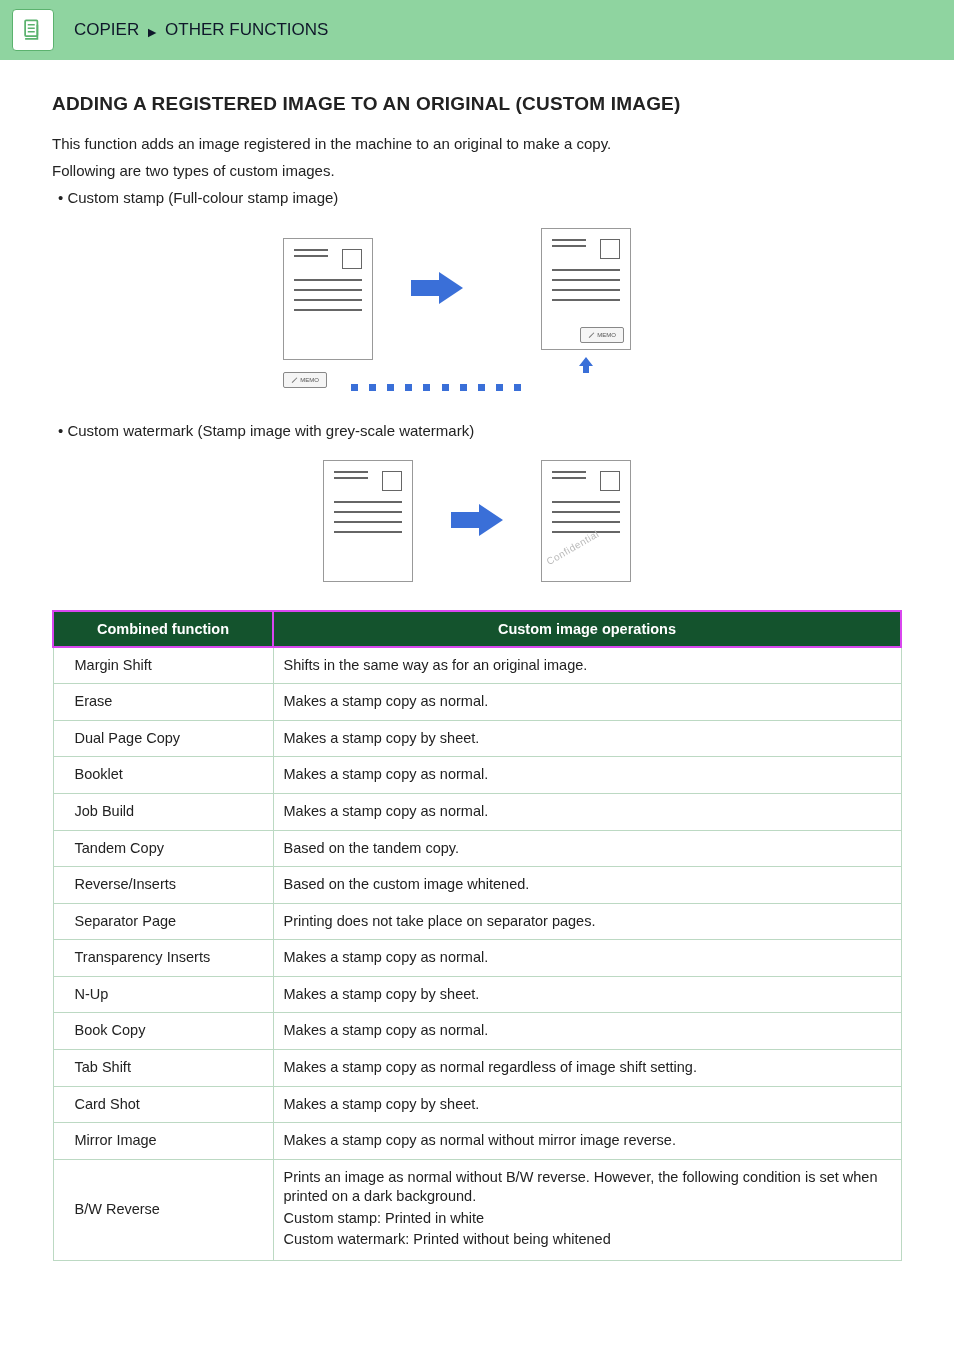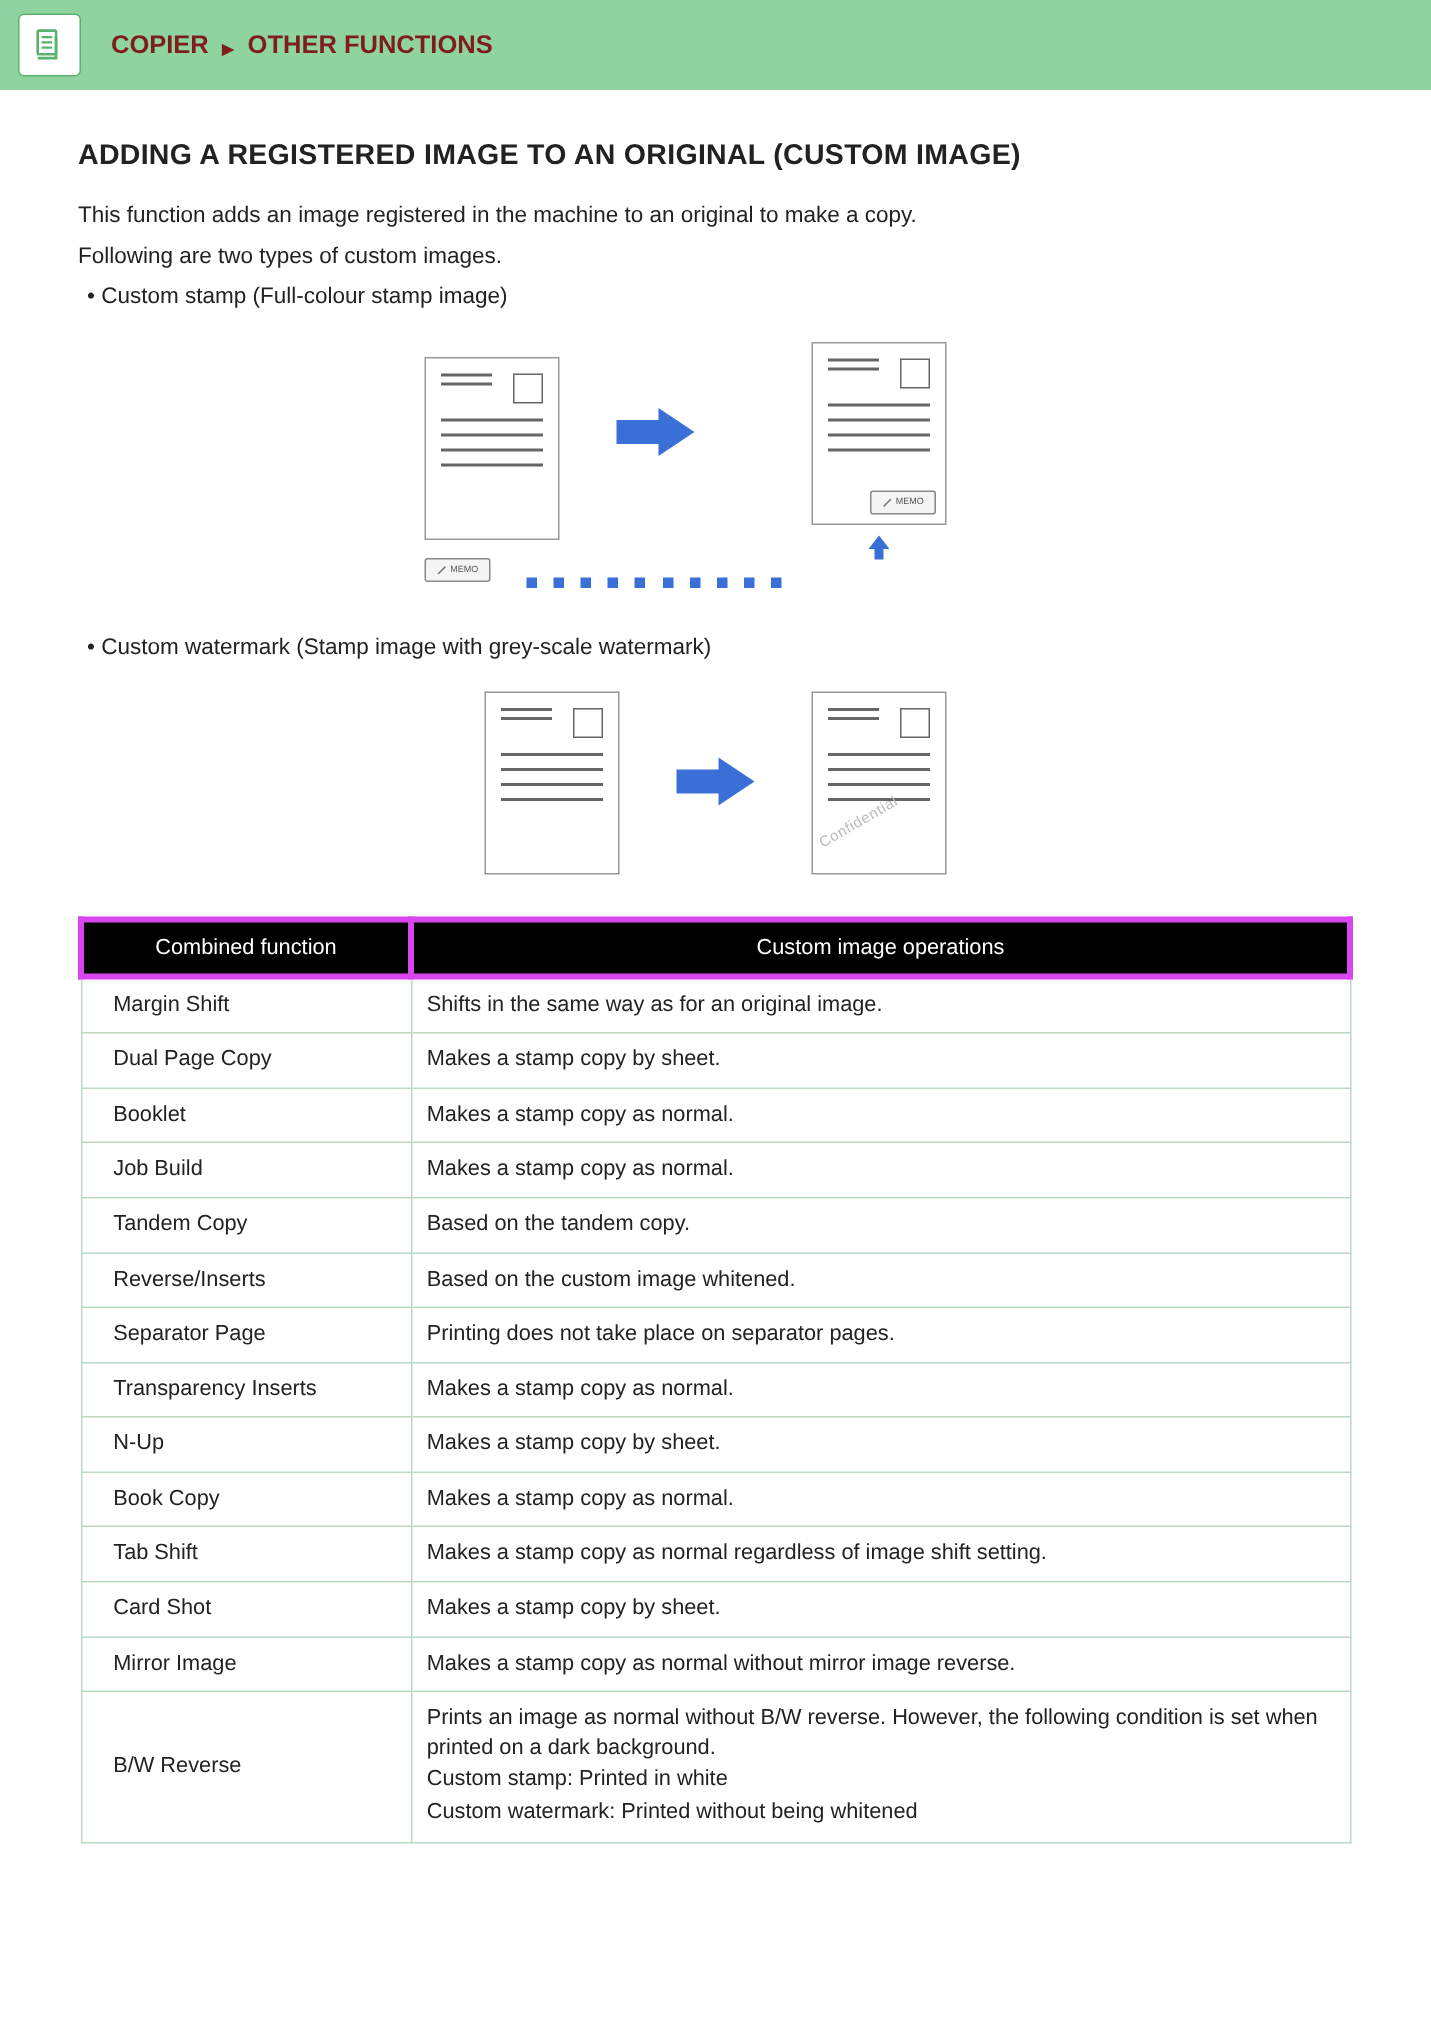--- a/index.html
+++ b/index.html
@@ -22,22 +22,22 @@
     background: #fff;
     border: 1px solid #5bb26e;
     border-radius: 4px;
     display: flex;
     align-items: center;
     justify-content: center;
     margin-right: 20px;
   }
   .header-icon-box svg { width: 28px; height: 28px; }
   .breadcrumb {
-    color: #7f1d1d;
-    font-weight: bold;
+    color: #0f172a;
+    font-weight: normal;
     font-size: 17px;
     display: flex;
     align-items: flex-end;
     gap: 6px;
   }
   .breadcrumb .arrow { font-size: 14px; }
   .content { padding: 32px 52px 20px 52px; }
   h1 {
     font-size: 19px;
     font-weight: 900;
@@ -102,25 +102,25 @@
   .dot{ width:7px; height:7px; background:#3a6fd8; }
   .stamp-row{ display:flex; align-items:center; gap:4px;}
   .under-stamp{ display:flex; flex-direction:column; align-items:flex-start; padding-top:10px; }
   .intro-sub{ font-size:15px; margin: 14px 0 10px 0;}
   table.func{
     width:100%;
     border-collapse: collapse;
     font-size: 14.5px;
   }
   table.func th{
-    background:#000000;
+    background:#14532d;
     color:#fff;
-    font-weight: normal;
+    font-weight: bold;
     padding:9px 10px;
-    border:4px solid #d946ef;
+    border:2px solid #d946ef;
     text-align:center;
   }
   table.func td{
     border:1px solid #bcd9c3;
     padding:8px 10px;
     vertical-align: middle;
     line-height:1.35;
   }
   table.func td:first-child{ width:220px;padding-left:21px; }
   .multiline-cell div{ margin-bottom:2px; }
@@ -279,20 +279,24 @@
         <th>Combined function</th>
         <th>Custom image operations</th>
       </tr>
     </thead>
     <tbody id="tbody">
         <tr>
           <td>Margin Shift</td>
           <td>Shifts in the same way as for an original image.</td>
         </tr>
         <tr>
+          <td>Erase</td>
+          <td>Makes a stamp copy as normal.</td>
+        </tr>
+        <tr>
           <td>Dual Page Copy</td>
           <td>Makes a stamp copy by sheet.</td>
         </tr>
         <tr>
           <td>Booklet</td>
           <td>Makes a stamp copy as normal.</td>
         </tr>
         <tr>
           <td>Job Build</td>
           <td>Makes a stamp copy as normal.</td>

